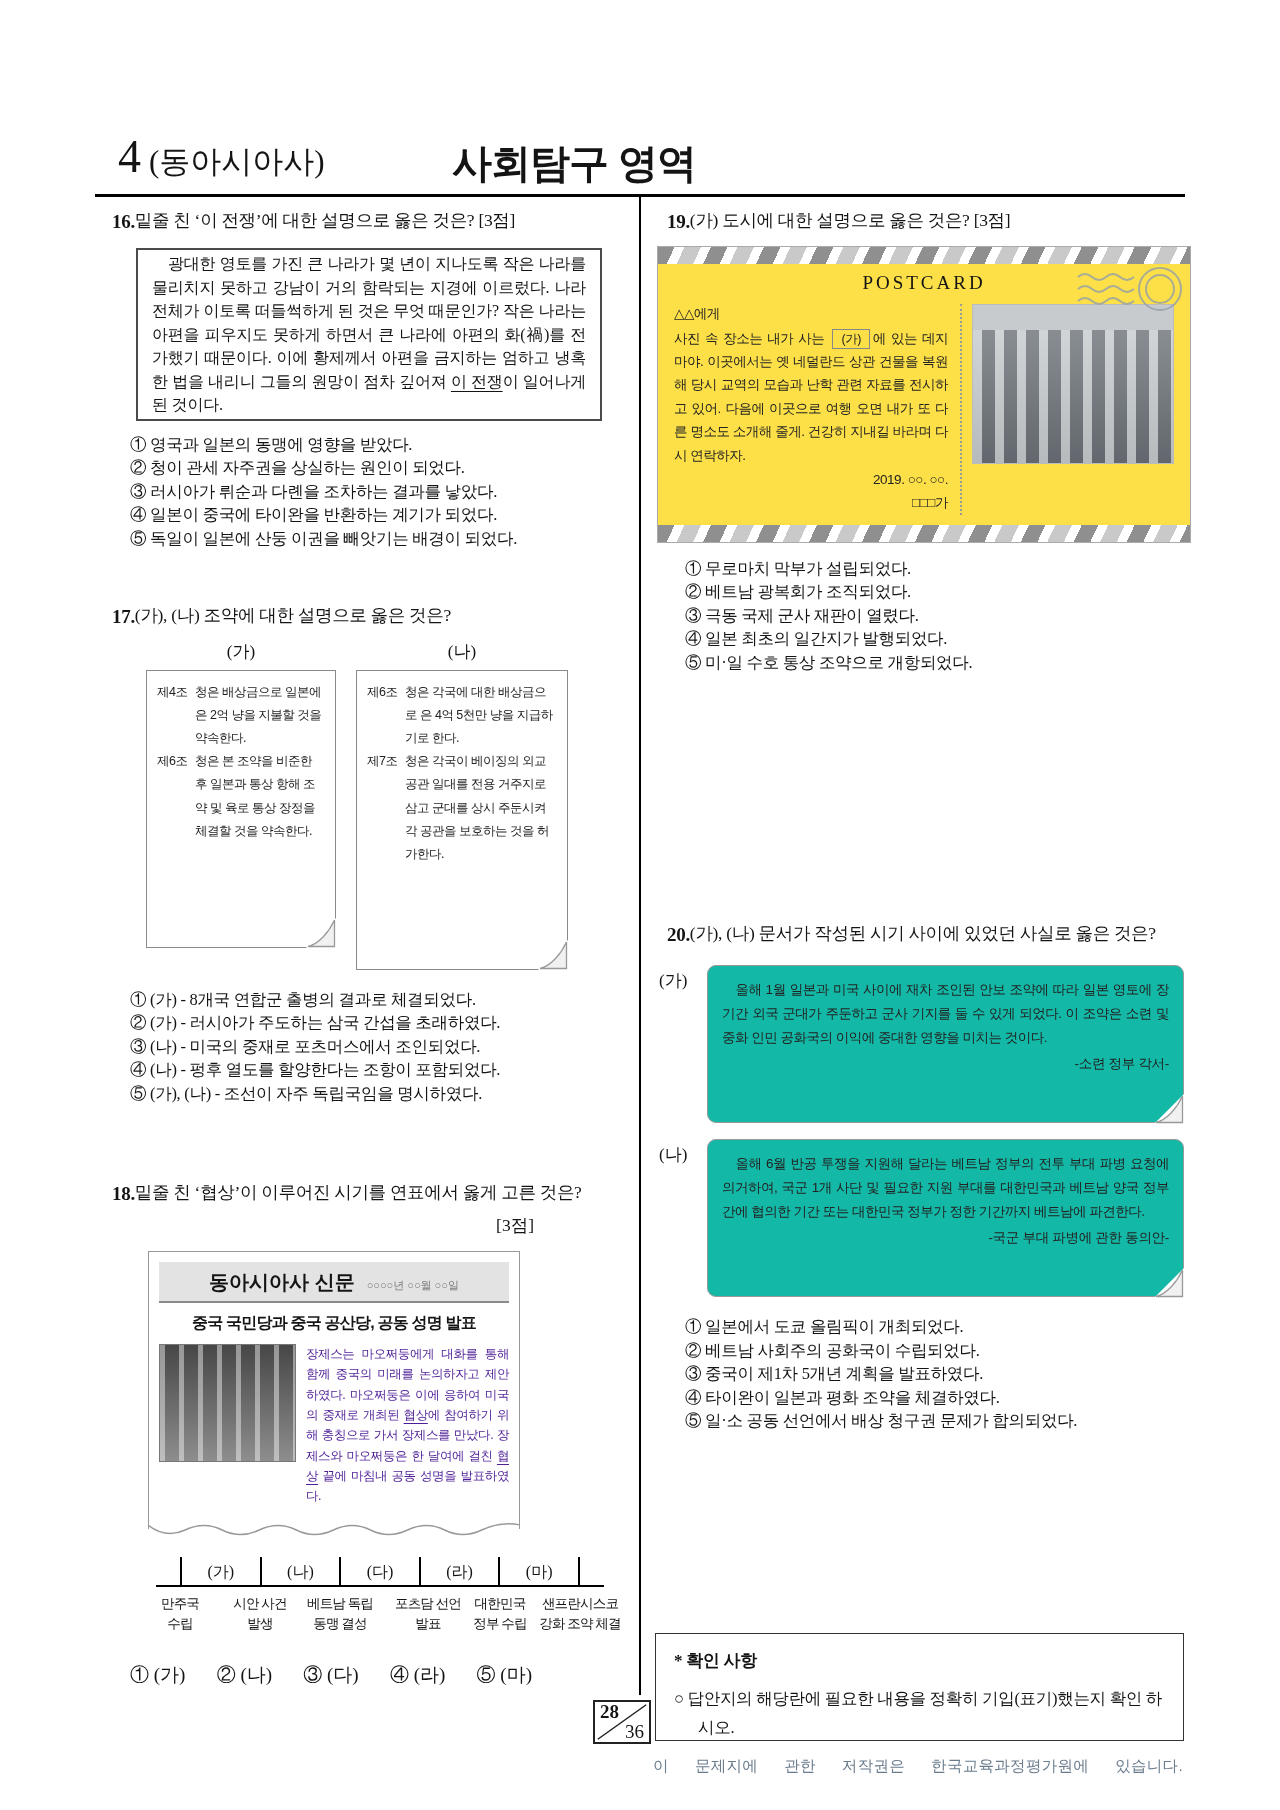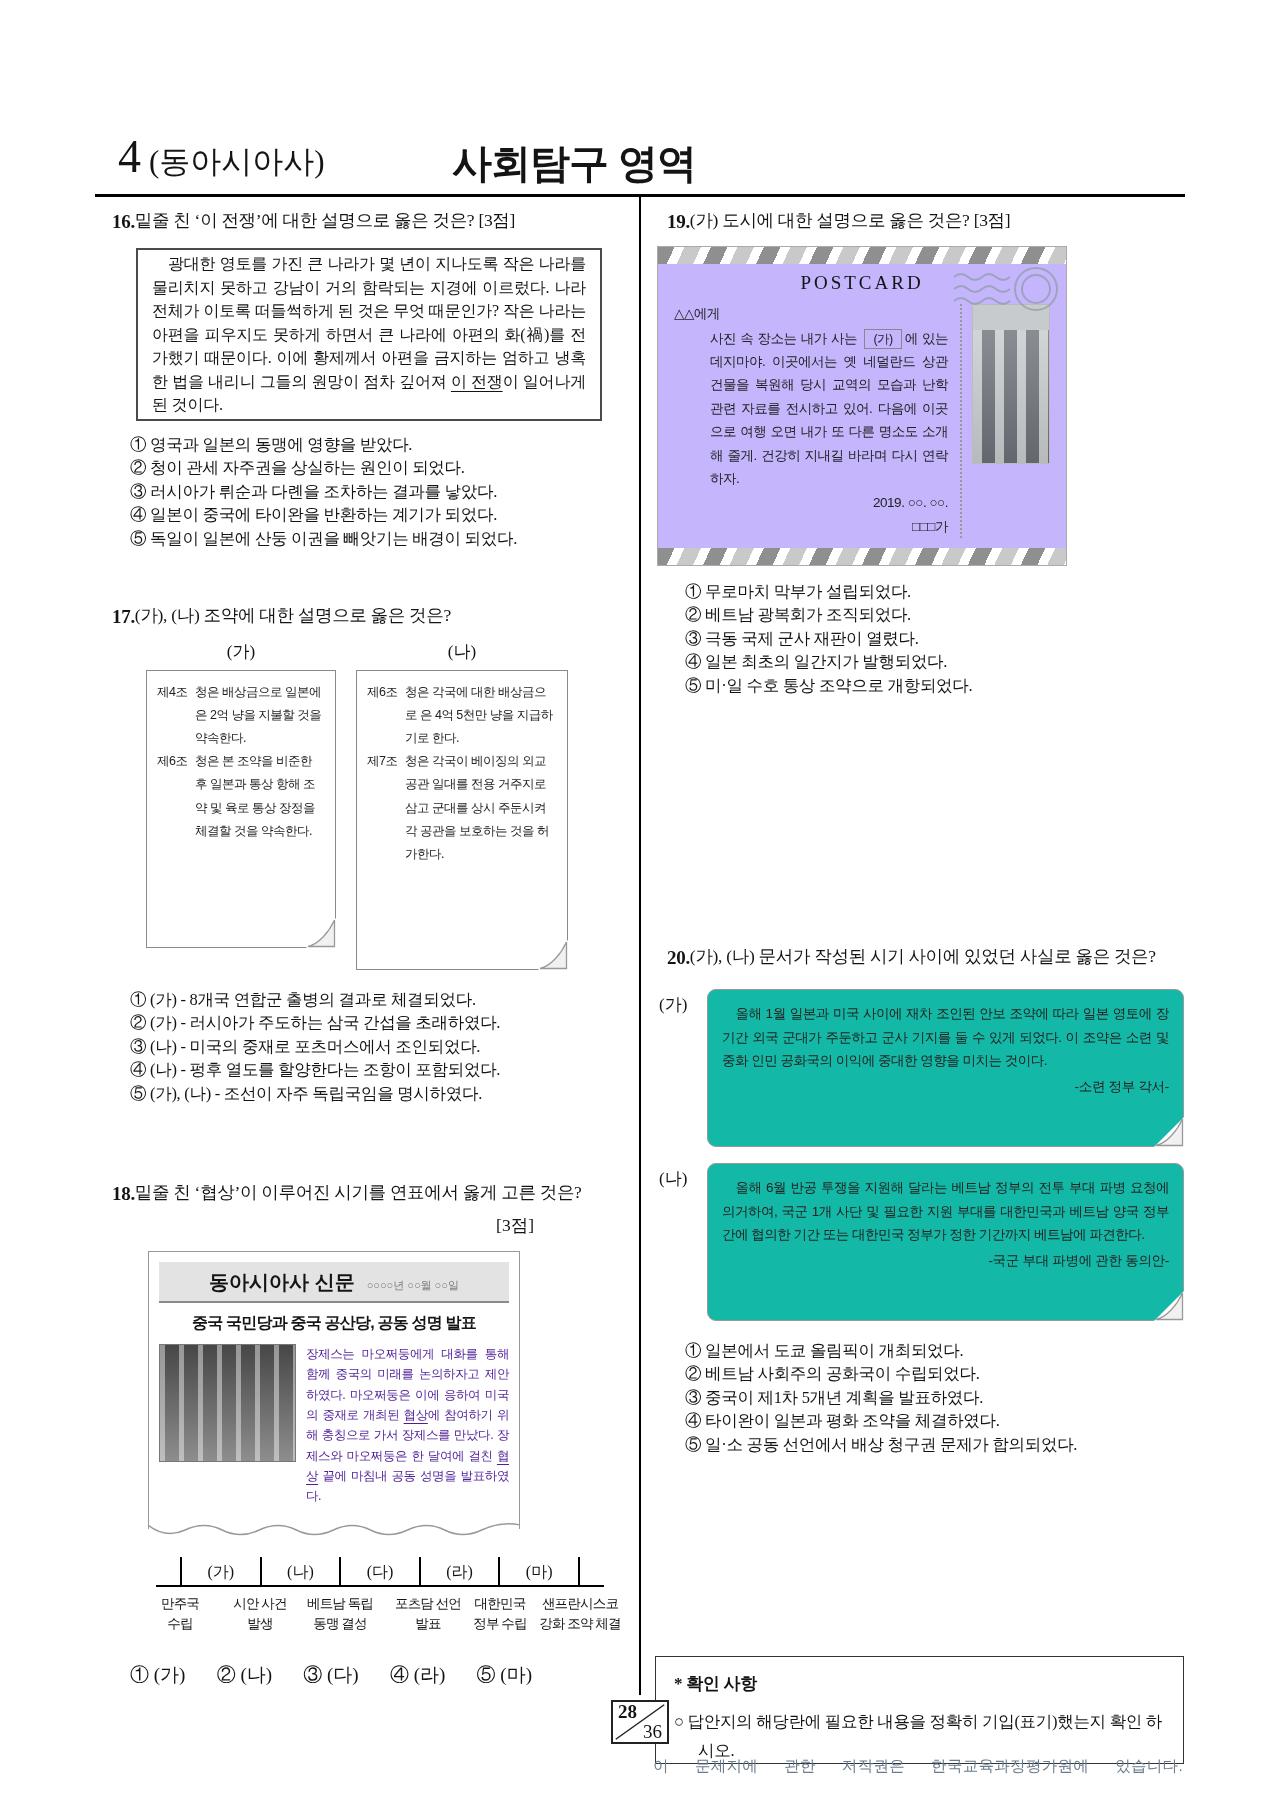--- a/index.html
+++ b/index.html
@@ -74,31 +74,31 @@
   .tl-top { display:flex; border-bottom:2px solid #000; height:30px; }
   .tl-spacer { width:24px; flex:none; }
   .tl-cell { flex:1; border-left:2px solid #000; text-align:center; font-size:16px; line-height:30px; }
   .tl-cell.last { border-right:2px solid #000; }
   .tl-events { position:relative; height:52px; margin-top:7px; }
   .tl-event { position:absolute; top:0; transform:translateX(-50%); width:106px; text-align:center;
               font-size:13.5px; line-height:1.5; white-space:pre-line; letter-spacing:-0.8px; }
   .q18-options { display:flex; justify-content:space-between; width:402px; margin:16px 0 0 30px; font-size:19px; }
 
   
-  .postcard { margin:10px 0 0 2px; width:410px; border:1.4px solid #aaa; background:#c4b5fd; }
+  .postcard { margin:10px 0 0 2px; width:534px; border:1.4px solid #aaa; background:#fde047; }
   .pc-stripe { height:17px;
      background:repeating-linear-gradient(115deg,#8f8f8f 0 15px,#ffffff 15px 24px,#c9c9c9 24px 39px,#ffffff 39px 48px); }
   .pc-main { position:relative; padding:4px 16px 10px; }
   .pc-title { text-align:center; font-size:19px; letter-spacing:3px; margin-top:4px; }
   .pc-postmark { position:absolute; right:6px; top:0; width:108px; height:50px; opacity:.8; }
   .pc-flex { display:flex; margin-top:8px; }
   .pc-left { width:274px; font-family:"Liberation Sans","DejaVu Sans",sans-serif; font-size:13.5px;
              line-height:1.73; color:#222; letter-spacing:-0.5px; }
   .pc-greeting { margin-bottom:1px; }
-  .pc-body { text-align:justify;margin-left:36px; }
+  .pc-body { text-align:justify; }
   .pc-blank { display:inline-block; border:1.2px solid #888; padding:0 8px; font-size:12.5px;
               line-height:1.45; margin:0 3px; }
   .pc-date { text-align:right; margin-top:1px; }
   .pc-sender { text-align:right; }
   .pc-divider { width:0; border-left:2px dotted #999; margin:2px 10px 0 12px; }
   .pc-photo { flex:1; height:160px; margin-top:2px; border:1px solid #bbb;
               background:
                 linear-gradient(180deg,#c7cbce 0 16%, rgba(0,0,0,0) 16%),
                 repeating-linear-gradient(90deg, rgba(255,255,255,.5) 0 9px, rgba(60,66,72,.28) 9px 22px),
                 linear-gradient(180deg,#aeb4b8 0%,#969c a0 40%,#7f8589 75%,#70767b 100%);
@@ -116,21 +116,21 @@
          font-size:13.5px; line-height:1.76; color:#222; min-height:158px; }
   .doc-body { text-indent:1em; text-align:justify; letter-spacing:-0.5px; }
   .doc-source { text-align:right; margin-top:2px; letter-spacing:-0.3px; }
 
   
   .check-box { margin-top:200px; border:1.5px solid #333; padding:15px 18px; height:108px; }
   .check-title { font-size:17px; font-weight:700; letter-spacing:-0.3px; }
   .check-item { margin-top:13px; font-size:16.5px; line-height:1.75; padding-left:24px; text-indent:-24px; letter-spacing:-0.3px; }
 
   
-  .pagebox { position:absolute; left:611px; top:1700px; width:58px; height:44px; border:2.5px solid #222; background:#fff; }
+  .pagebox { position:absolute; left:593px; top:1700px; width:58px; height:44px; border:2.5px solid #222; background:#fff; }
   .pagebox svg { position:absolute; left:0; top:0; width:100%; height:100%; }
   .pb-cur { position:absolute; left:5px; top:-1px; font-size:19px; font-weight:700; }
   .pb-tot { position:absolute; right:5px; bottom:-1px; font-size:19px; }
   .copyright { position:absolute; left:653px; top:1756px; width:530px;
                font-family:"Liberation Sans","DejaVu Sans",sans-serif; font-size:15.5px;
                color:#6a7c8d; text-align:justify; text-align-last:justify; letter-spacing:0.3px; }
 </style>
 </head>
 <body>
 

